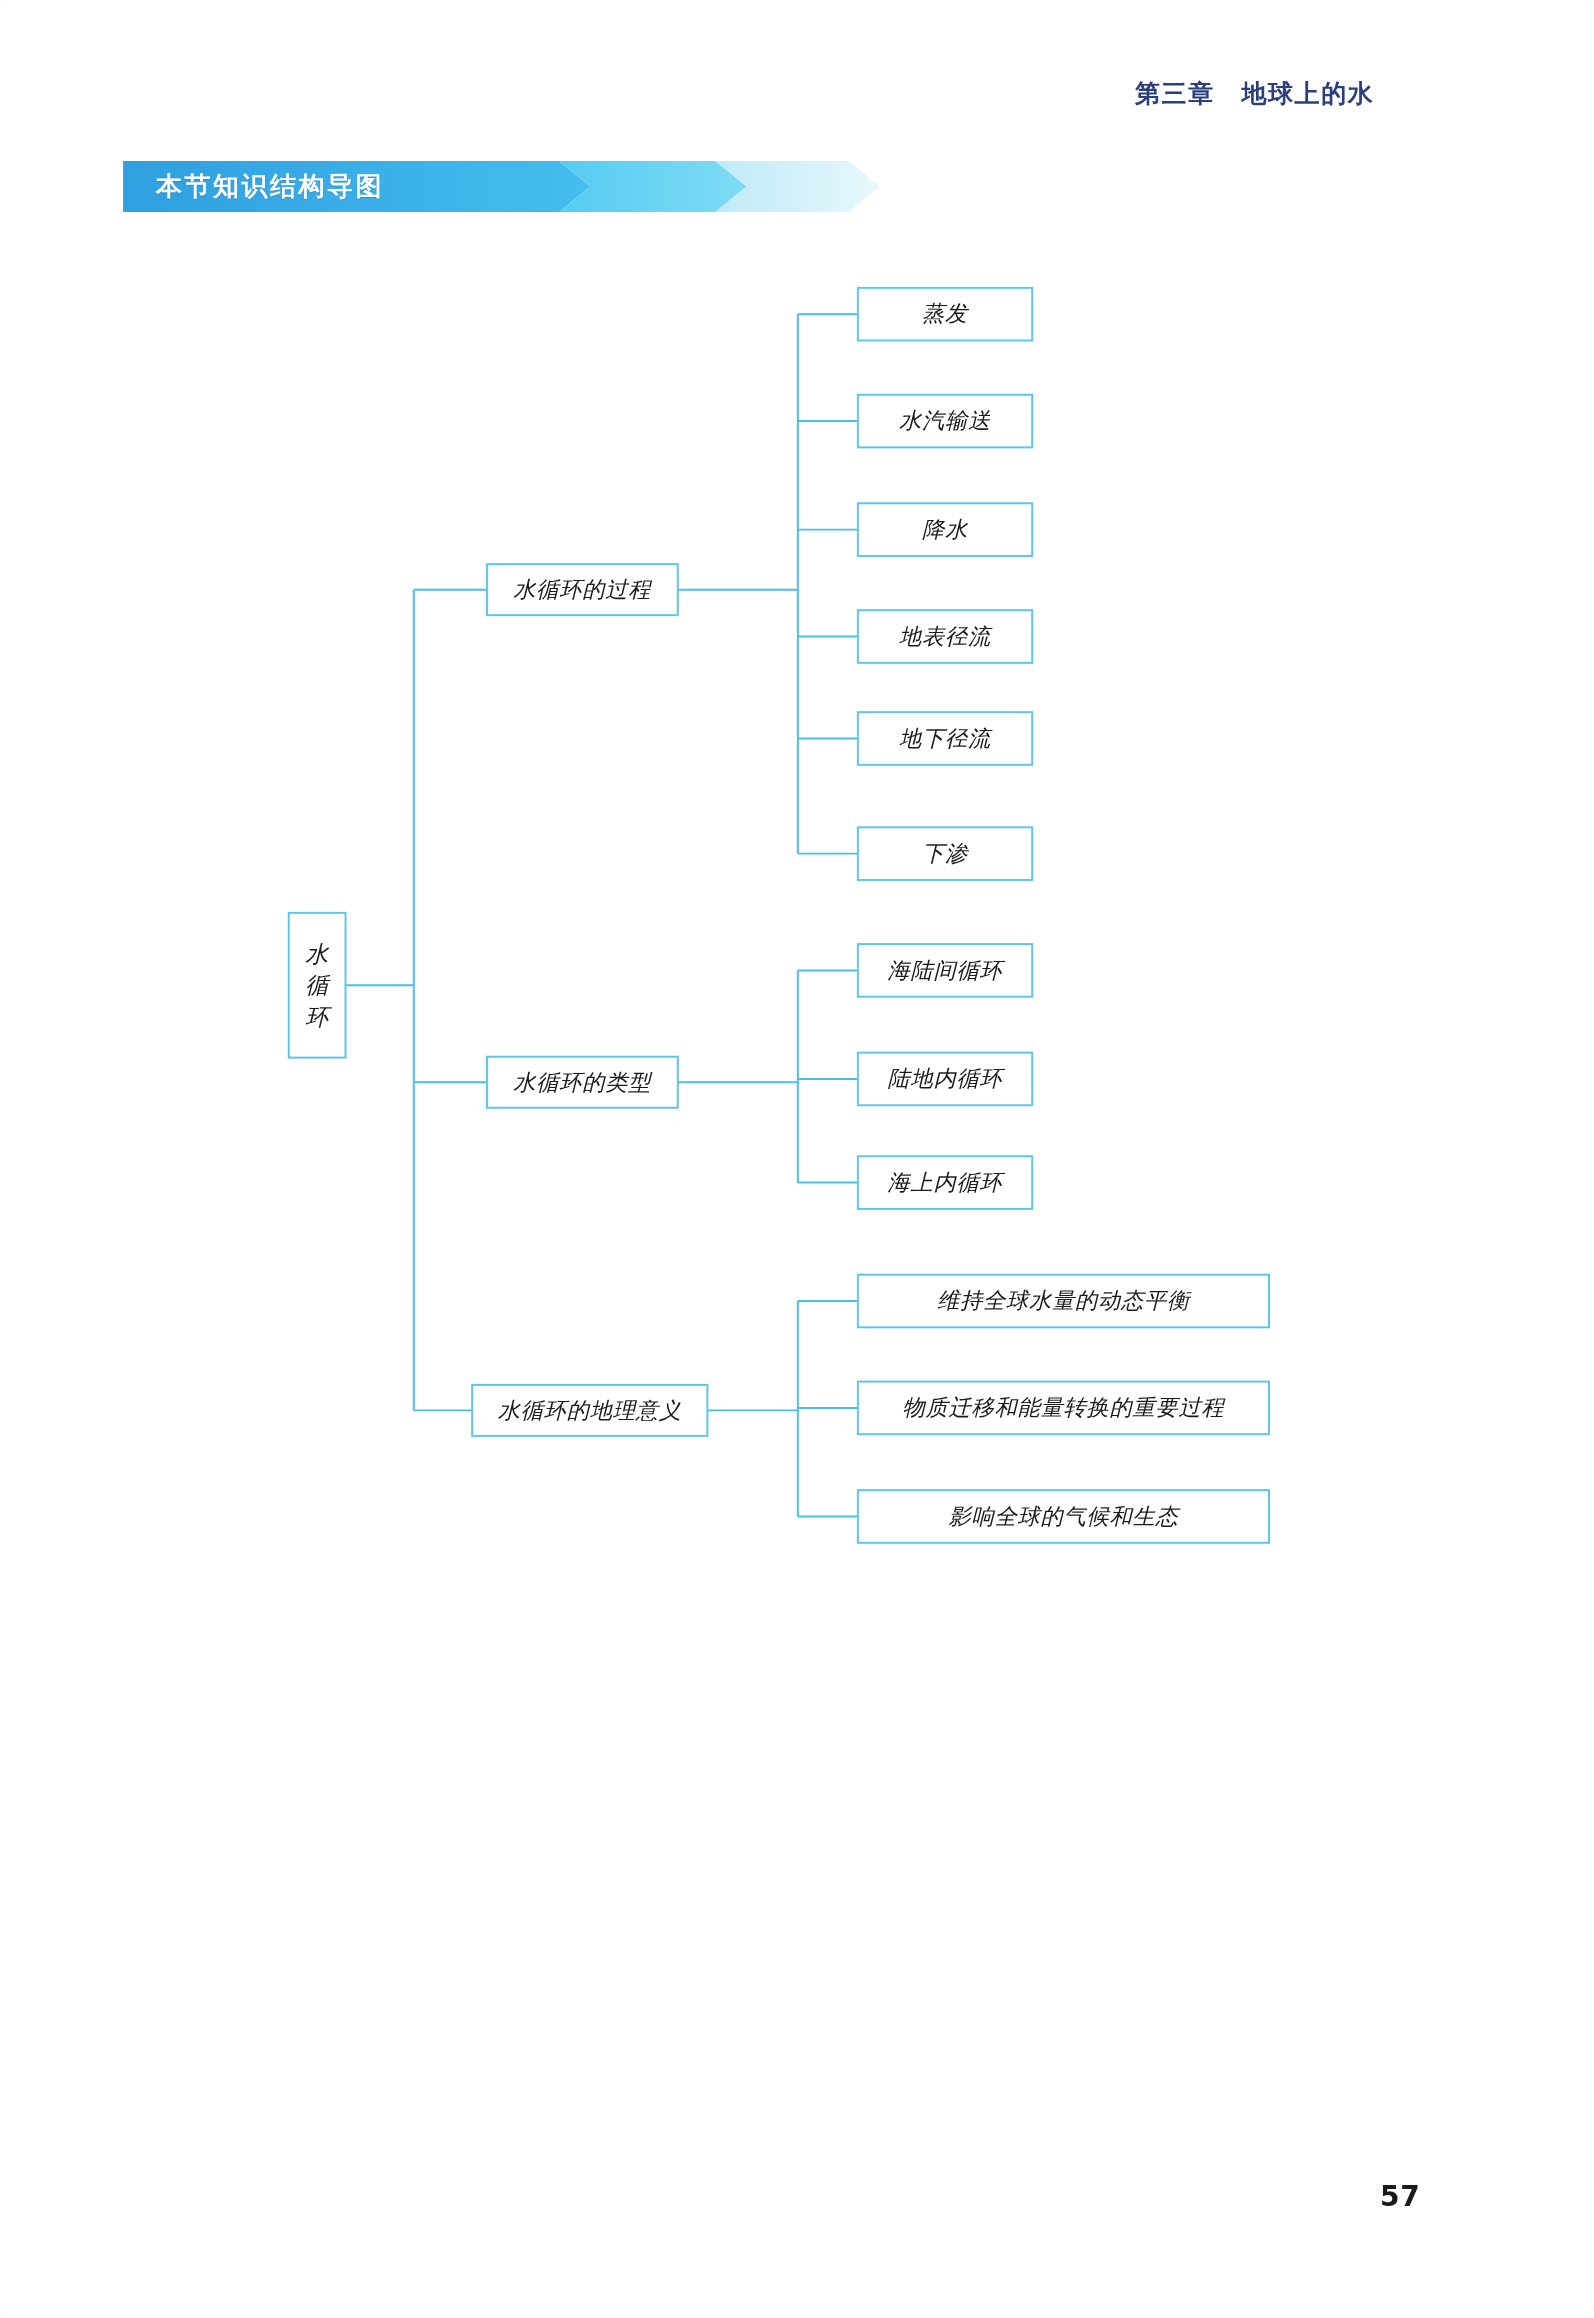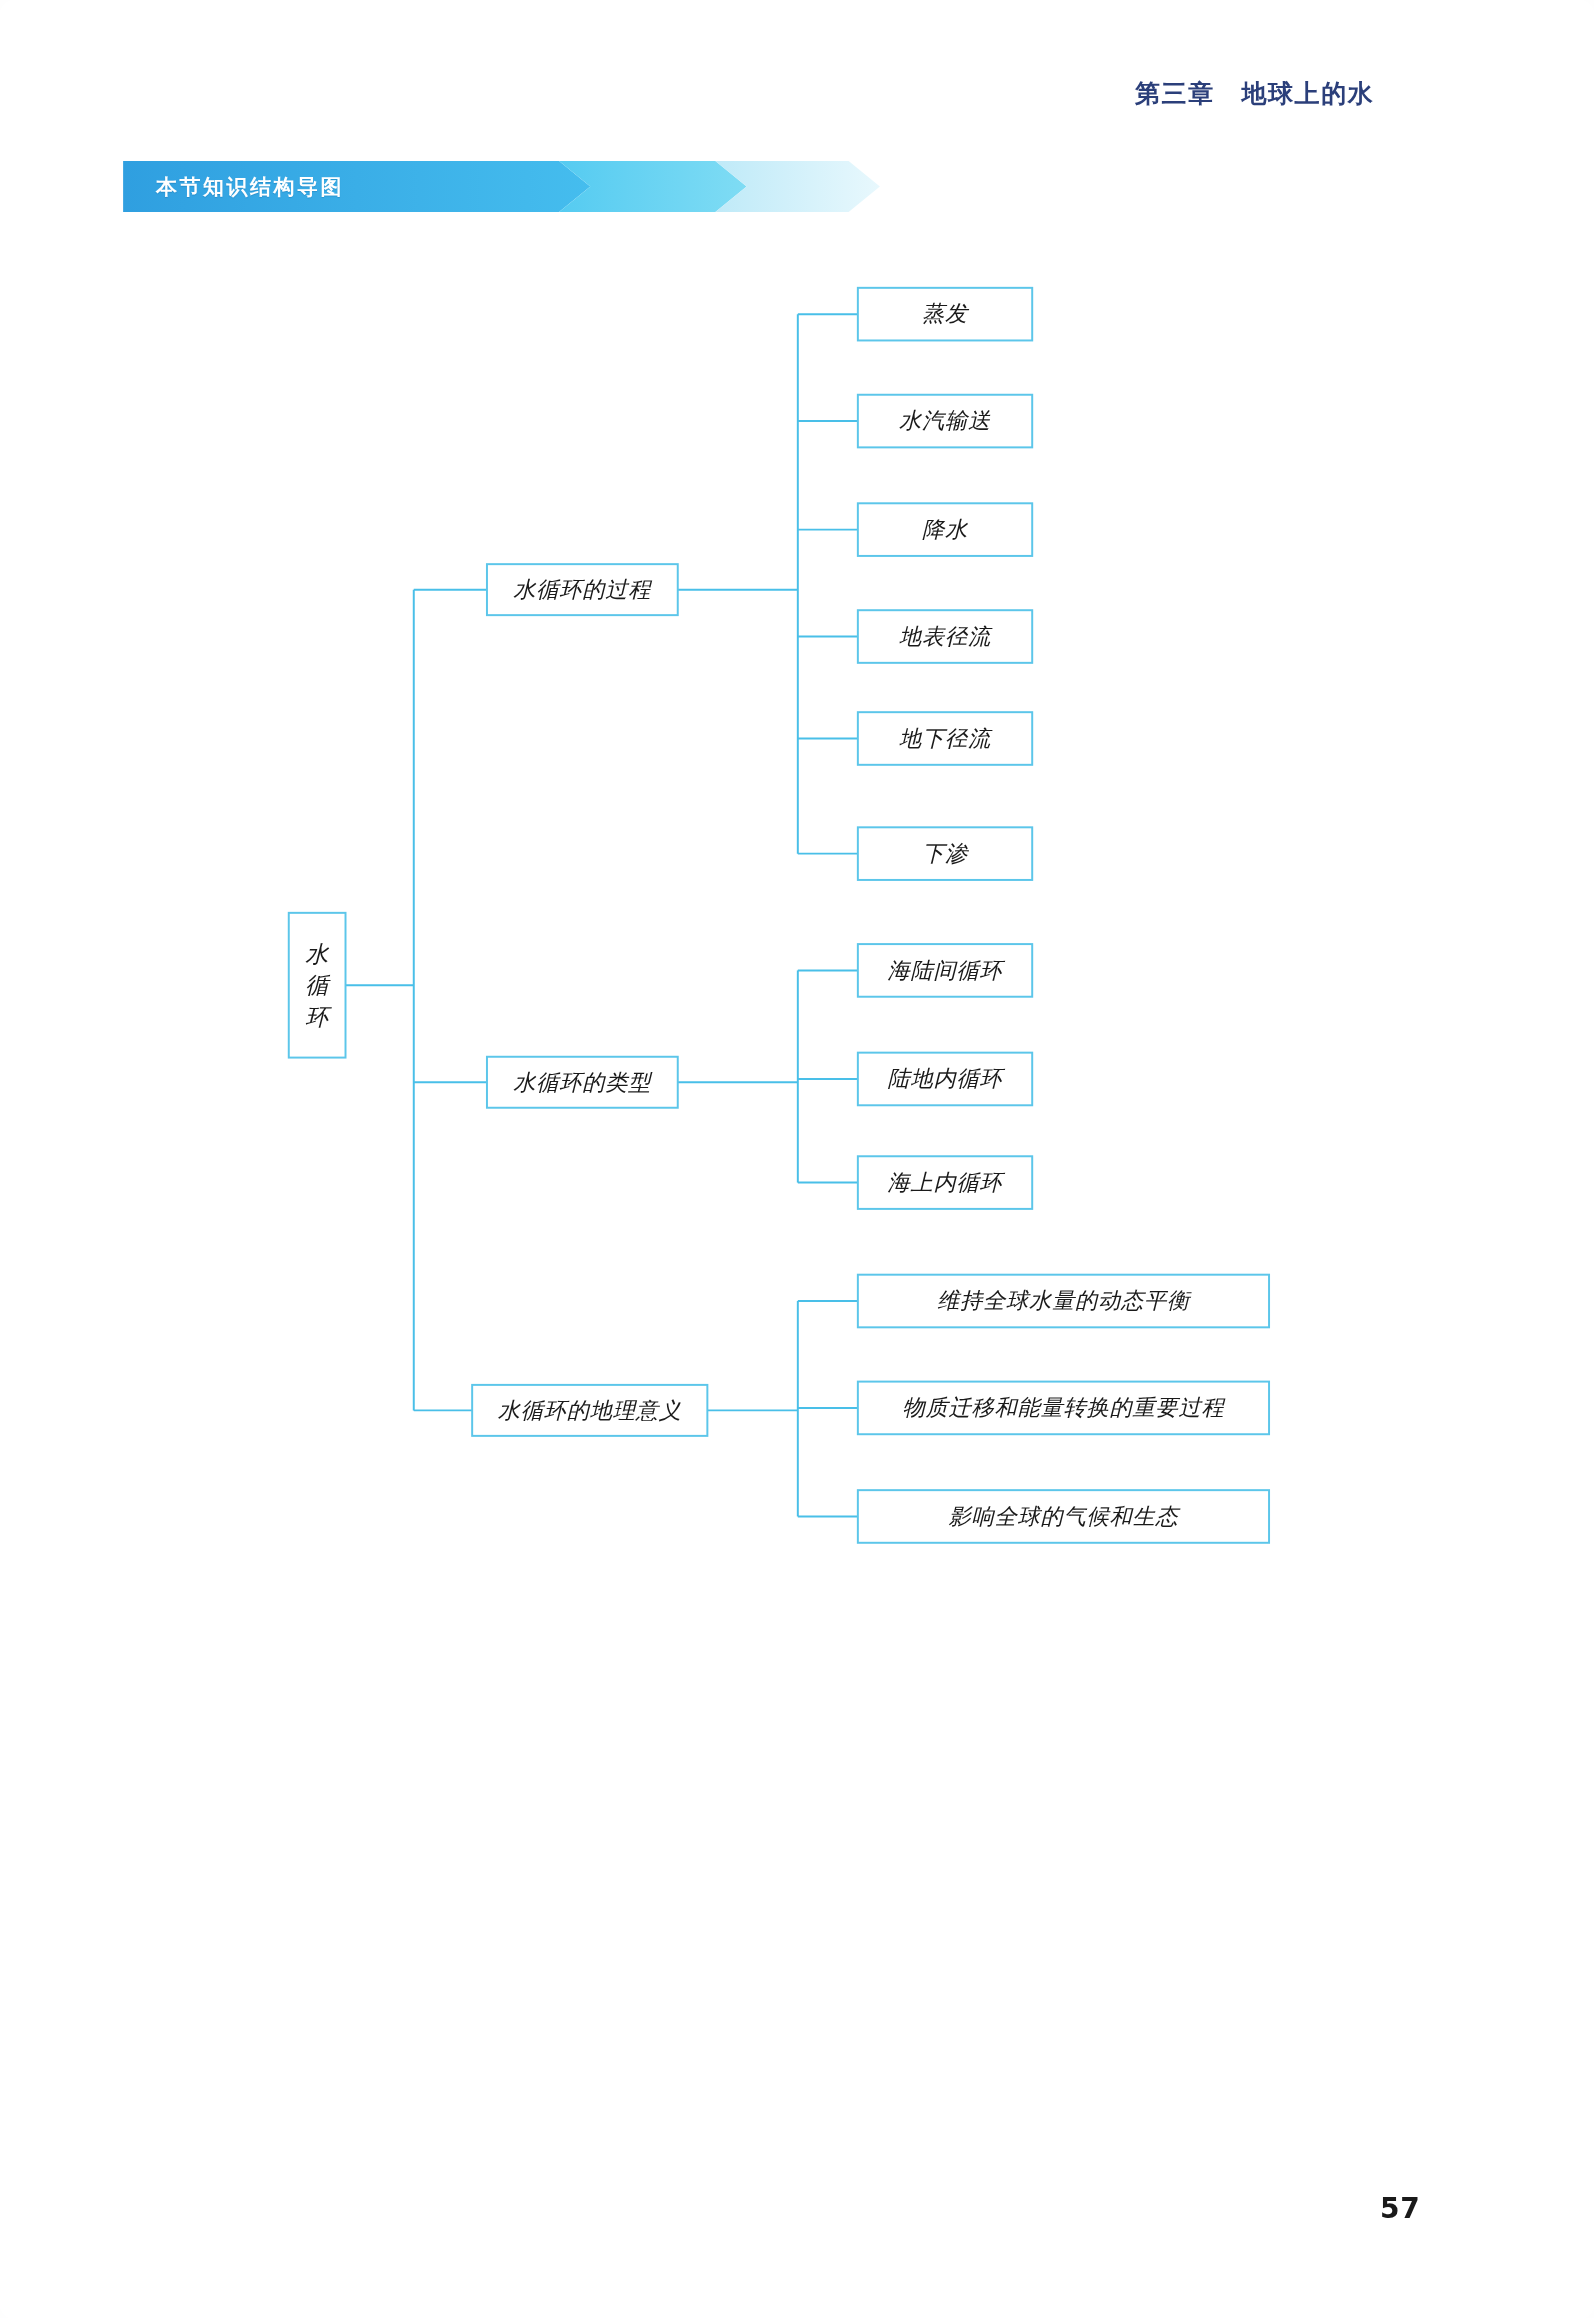--- a/index.html
+++ b/index.html
@@ -19,21 +19,21 @@
   }
 
   
   .banner{
     position:absolute;left:123px;top:161px;width:757px;height:51px;
   }
   .banner svg{display:block;}
   .banner-label{
     position:absolute;left:33px;top:0;height:51px;
     display:flex;align-items:center;
-    font-size:21px;font-weight:700;color:#ffffff;letter-spacing:2.5px;
+    font-size:26px;font-weight:700;color:#ffffff;letter-spacing:2.5px;
     text-shadow:0 0.8px 0.8px rgba(0,80,140,.25);
     white-space:nowrap;
   }
 
   
   .diagram{position:absolute;left:0;top:0;width:1594px;height:1727px;font-style:italic;}
   .diagram svg{display:block;}
 
   .node-rect{fill:#ffffff;stroke:#5cc6ea;stroke-width:2.4;}
   .link{fill:none;stroke:#49bfe8;stroke-width:2.4;}
@@ -46,21 +46,21 @@
   .node-text-root{
     font-family:"DejaVu Sans","Liberation Sans",sans-serif;
     font-size:28px;fill:#1a1a1a;
     text-anchor:middle;
     letter-spacing:1px;
   }
 
   
   .folio{
     position:absolute;left:1380px;top:2180px;
-    font-size:28px;font-weight:700;color:#1a1a1a;letter-spacing:0.8px;margin-top:12px;
+    font-size:28px;font-weight:700;color:#1a1a1a;letter-spacing:0.8px;
   }
 </style>
 </head>
 <body>
 
 <div class="page">
 
   <div class="running-head">第三章　地球上的水</div>
 
   <div class="banner">

